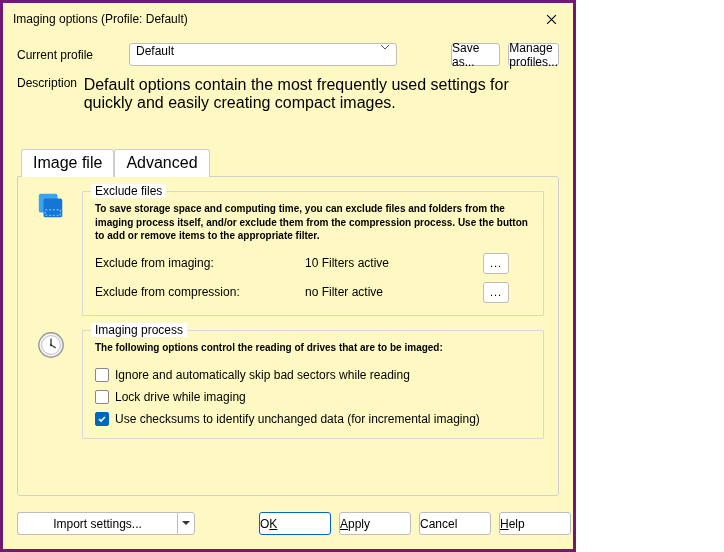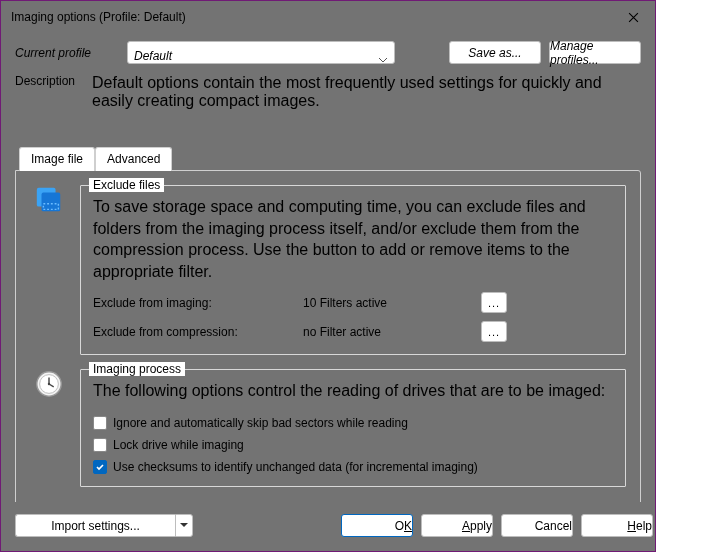--- a/index.html
+++ b/index.html
@@ -1,56 +1,56 @@
 <!DOCTYPE html>
 <html><head>
 <meta charset="utf-8">
 <style>
   * { box-sizing: border-box; font-family: 'Segoe UI', Tahoma, sans-serif; }
   body { margin: 0; background: #fff; }
-  .window { width: 656px; height: 552px; border: 1px solid #701a75; background: #737373; display: flex; flex-direction: column; position: relative; }
+  .window { width: 576px; height: 552px; border: 3px solid #701a75; background: #fef9c3; display: flex; flex-direction: column; position: relative; }
   .titlebar { height: 32px; display: flex; align-items: center; padding: 0 0 0 10px; font-size: 12px; color: #000; }
   .title-close { width: 44px; height: 30px; display: flex; align-items: center; justify-content: center; margin-left: auto; cursor: default; }
   .title-close svg { width: 11px; height: 11px; }
   .body { flex: 1; padding: 8px 14px 0 14px; display: flex; flex-direction: column; overflow: hidden; }
-  .row { display: flex; align-items: center; gap: 8px; font-style: italic; }
+  .row { display: flex; align-items: center; gap: 8px; }
   .profile-label { width: 104px; font-size: 12px; color: #000; }
-  .select { flex: 0 0 268px; height: 23px; border: 1px solid #bdbdbd; border-radius: 3px; background: #fff; font-size: 12px; padding: 0 6px; display: flex; align-items: flex-end; justify-content: space-between; }
+  .select { flex: 0 0 268px; height: 23px; border: 1px solid #bdbdbd; border-radius: 3px; background: #fff; font-size: 12px; padding: 0 6px; display: flex; align-items: flex-start; justify-content: space-between; }
   .select .chev { width: 10px; }
   .hbtn { height: 23px; border: 1px solid #bdbdbd; border-radius: 3px; background: #fff; font-size: 12px; flex: 1; display: flex; align-items: center; justify-content: center; cursor: default; }
   .hspacer { flex: 0 0 38px; }
   .desc-row { display: flex; margin-top: 10px; }
   .desc-text { font-size: 16px; color: #000; }
   .tabs-wrap { margin-top: 36px; position: relative; }
   .tabrow { display: flex; align-items: flex-end; padding-left: 4px; }
-  .tab { border: 1px solid #cfcfcf; border-bottom: none; border-radius: 3px 3px 0 0; padding: 4px 11px 5px; font-size: 12px; background: #fff; position: relative; top: 1px; }
+  .tab { border: 1px solid #cfcfcf; border-bottom: none; border-radius: 3px 3px 0 0; padding: 4px 11px 5px; font-size: 16px; background: #fff; position: relative; top: 1px; }
   .tab.active { background: #fff; z-index: 2; }
   .tab.inactive { background: #fff; }
   .tabpanel { border: 1px solid #cfcfcf; border-radius: 0 3px 3px 3px; padding: 14px 14px 14px 14px; min-height: 320px; }
   .panel-row { display: flex; gap: 12px; margin-bottom: 14px; }
   .panel-icon { width: 38px; display: flex; justify-content: center; padding-top: 0; }
   .panel-icon svg { width: 30px; height: 30px; }
   .fieldset { flex: 1; border: 1px solid #d8d8d8; border-radius: 1px; padding: 10px 12px 12px 12px; position: relative; }
   .legend { position: absolute; top: -8px; left: 8px; background: #fff; padding: 0 4px; font-size: 12px; color: #000; }
-  .fs-text { font-size: 16px; color: #000; line-height: 1.35; }
+  .fs-text { font-size: 10px; color: #000; line-height: 1.35; font-weight: bold; }
   .filter-row { display: flex; align-items: center; margin-top: 10px; font-size: 12px; }
   .filter-lbl { width: 210px; }
   .filter-val { width: 178px; }
   .ellipsis-btn { width: 26px; height: 21px; border: 1px solid #bdbdbd; border-radius: 3px; background: #fff; display: flex; align-items: center; justify-content: center; font-size: 11px; letter-spacing: 1px; }
   .cb-row { display: flex; align-items: flex-start; gap: 6px; font-size: 12px; margin-top: 8px; }
   .cb { width: 14px; height: 14px; border: 1px solid #888; border-radius: 2px; display: flex; align-items: center; justify-content: center; background: #fff; }
   .cb.checked { background: #0067c0; border-color: #0067c0; }
   .cb.checked svg { width: 10px; height: 10px; }
   .footer { border-top: 0; padding: 12px 2px 14px 14px; display: flex; align-items: center; gap: 8px; }
   .import-split { display: flex; }
   .import-main { width: 160px; height: 23px; border: 1px solid #bdbdbd; border-right: none; border-radius: 3px 0 0 3px; background: #fff; font-size: 12px; display: flex; align-items: center; justify-content: center; }
   .import-drop { width: 18px; height: 23px; border: 1px solid #bdbdbd; border-radius: 0 3px 3px 0; background: #fff; display: flex; align-items: center; justify-content: center; }
   .import-drop svg { width: 8px; }
   .footer-spacer { flex: 1; }
-  .fbtn { width: 72px; height: 23px; border: 1px solid #bdbdbd; border-radius: 3px; background: #fff; font-size: 12px; display: flex; align-items: center; justify-content: flex-end; }
+  .fbtn { width: 72px; height: 23px; border: 1px solid #bdbdbd; border-radius: 3px; background: #fff; font-size: 12px; display: flex; align-items: center; justify-content: flex-start; }
   .fbtn.primary { border-color: #0067c0; }
   .u { text-decoration: underline; text-underline-offset: 1px; }
 </style>
 </head>
 <body>
 
 <div class="window">
 
   <div class="titlebar">
     <span>Imaging options (Profile: Default)</span>

